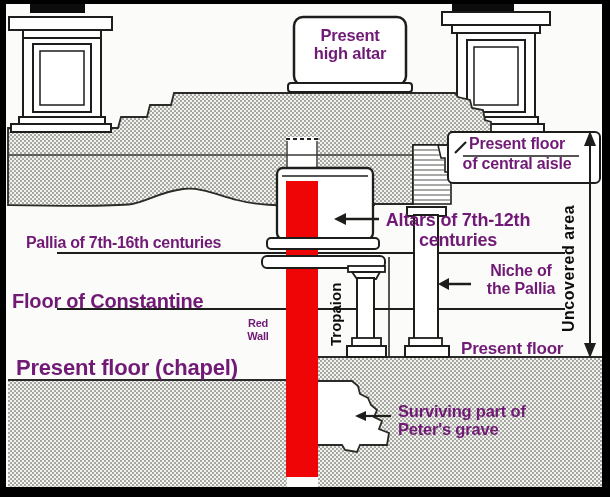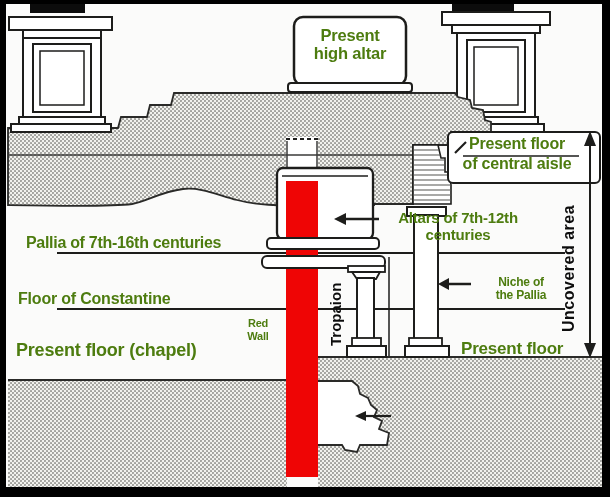--- a/index.html
+++ b/index.html
@@ -7,21 +7,21 @@
     position: relative;
     width: 610px; height: 497px;
     background: #fbfbfa;
     overflow: hidden;
     font-family: "Liberation Sans", sans-serif;
   }
   .canvas svg { position:absolute; left:0; top:0; }
   .lbl {
     position: absolute;
     font-weight: 700;
-    color: #4d7c0f;
+    color: #701a75;
     white-space: pre-line;
     letter-spacing: -0.2px;
     line-height: 1.12;
   }
   .center { text-align: center; }
   .vlabel {
     position: absolute;
     font-weight: 700;
     color: #0d0d0d;
     writing-mode: vertical-rl;
@@ -176,35 +176,37 @@
       <rect x="0" y="487" width="610" height="10"></rect>
     </g>
   </svg>
 
   <div class="lbl center" style="left:296px; top:26px; width:108px; font-size:16.5px;">Present
 high altar</div>
 
   <div class="lbl center" style="left:452px; top:134px; width:130px; font-size:16px; line-height:1.25;">Present floor
 of central aisle</div>
 
-  <div class="lbl center" style="left:384px; top:210px; width:148px; font-size:15px;">Altars of 7th-12th
+  <div class="lbl center" style="left:384px; top:210px; width:148px; font-size:18px;">Altars of 7th-12th
 centuries</div>
 
   <div class="lbl" style="left:26px; top:234px; font-size:16px; letter-spacing:-0.3px;">Pallia of 7th-16th centuries</div>
 
-  <div class="lbl center" style="left:477px; top:276px; width:88px; font-size:12px;">Niche of
+  <div class="lbl center" style="left:477px; top:262px; width:88px; font-size:16px;">Niche of
 the Pallia</div>
 
-  <div class="lbl" style="left:18px; top:290px; font-size:16px;">Floor of Constantine</div>
+  <div class="lbl" style="left:12px; top:290px; font-size:20px;">Floor of Constantine</div>
 
   <div class="lbl center" style="left:234px; top:317px; width:48px; font-size:11px; line-height:1.2;">Red
 Wall</div>
 
-  <div class="lbl" style="left:16px; top:340px; font-size:18px;">Present floor (chapel)</div>
+  <div class="lbl" style="left:16px; top:356px; font-size:22px;">Present floor (chapel)</div>
 
   <div class="lbl" style="left:461px; top:339px; font-size:17px;">Present floor</div>
 
+  <div class="lbl" style="left:398px; top:402px; width:170px; font-size:16.5px;">Surviving part of
+Peter's grave</div>
 
   <div class="vlabel" style="left:327px; top:262px; width:22px; height:84px; font-size:15px;">Tropaion</div>
 
   <div class="vlabel" style="left:560px; top:186px; width:24px; height:146px; font-size:16px; letter-spacing:0.5px;">Uncovered area</div>
 
 </div>
 
 </body></html>

